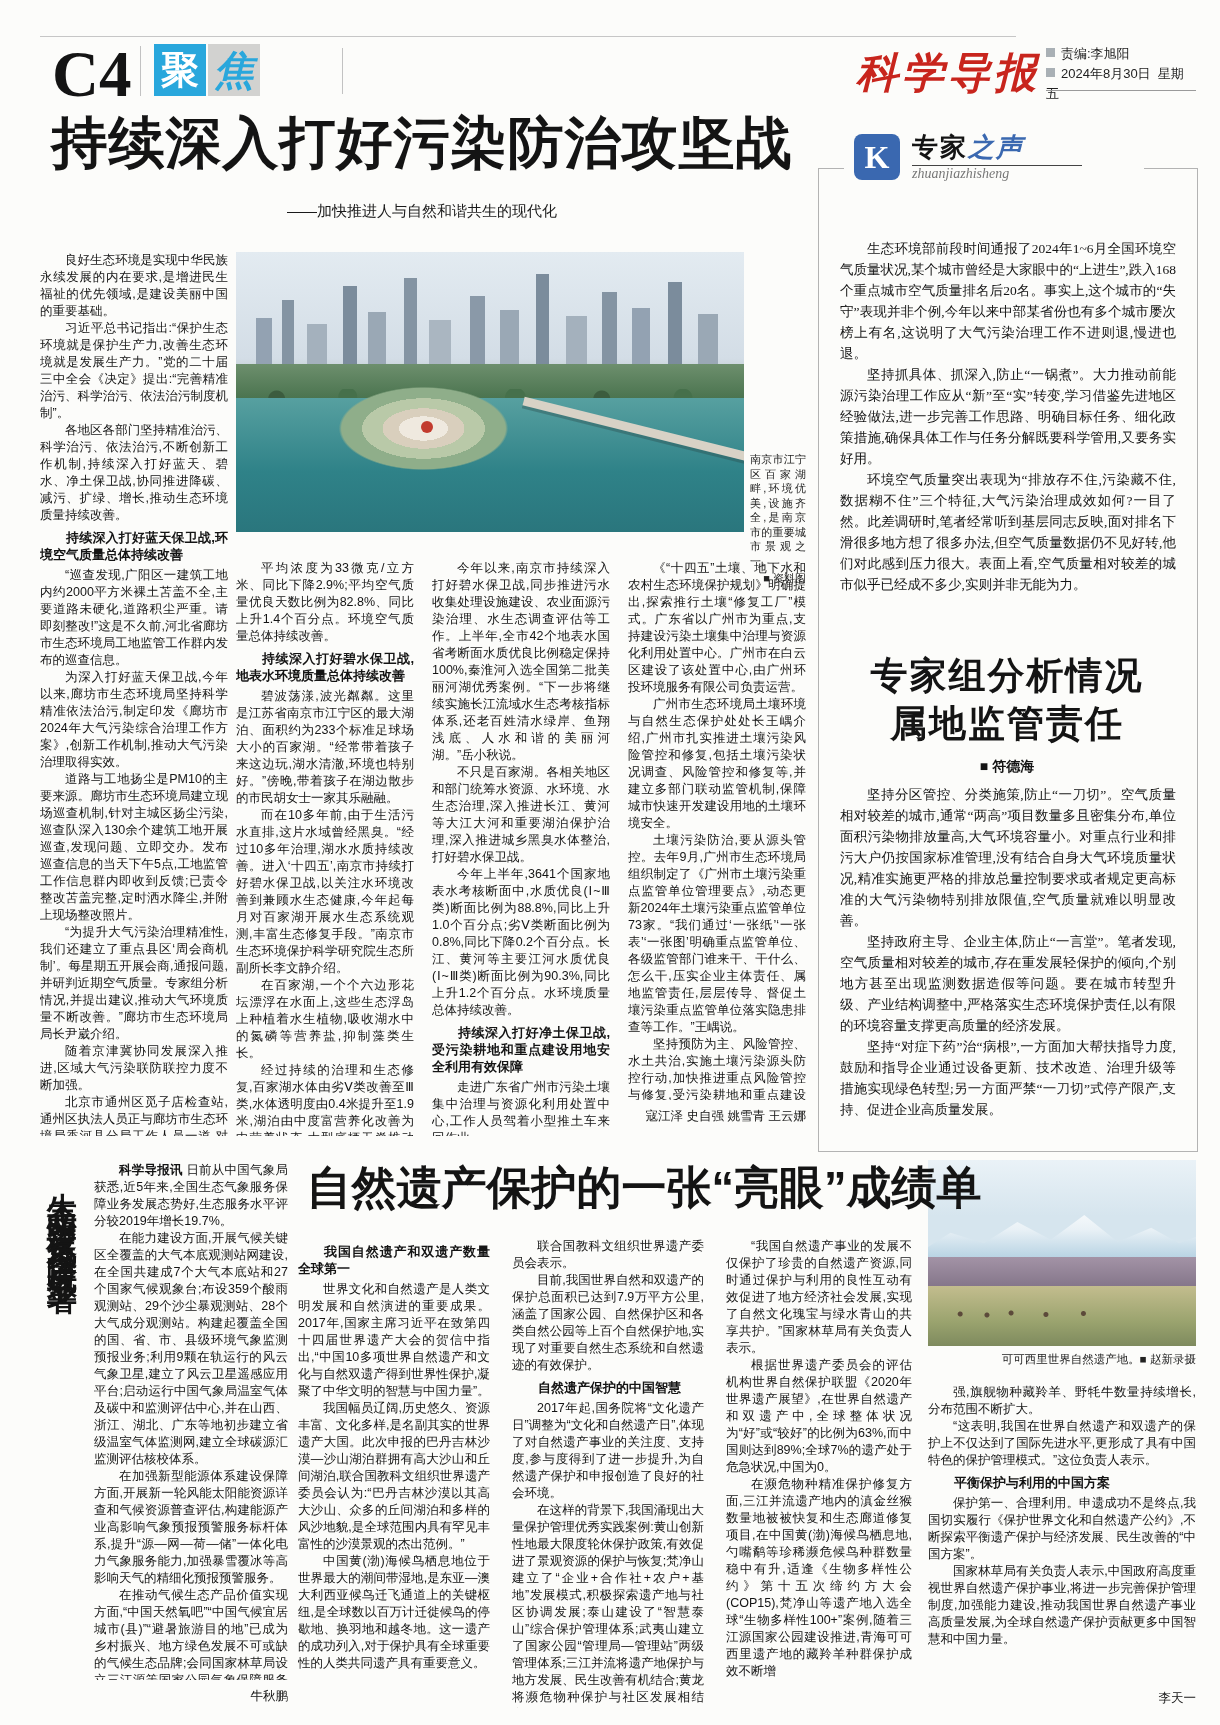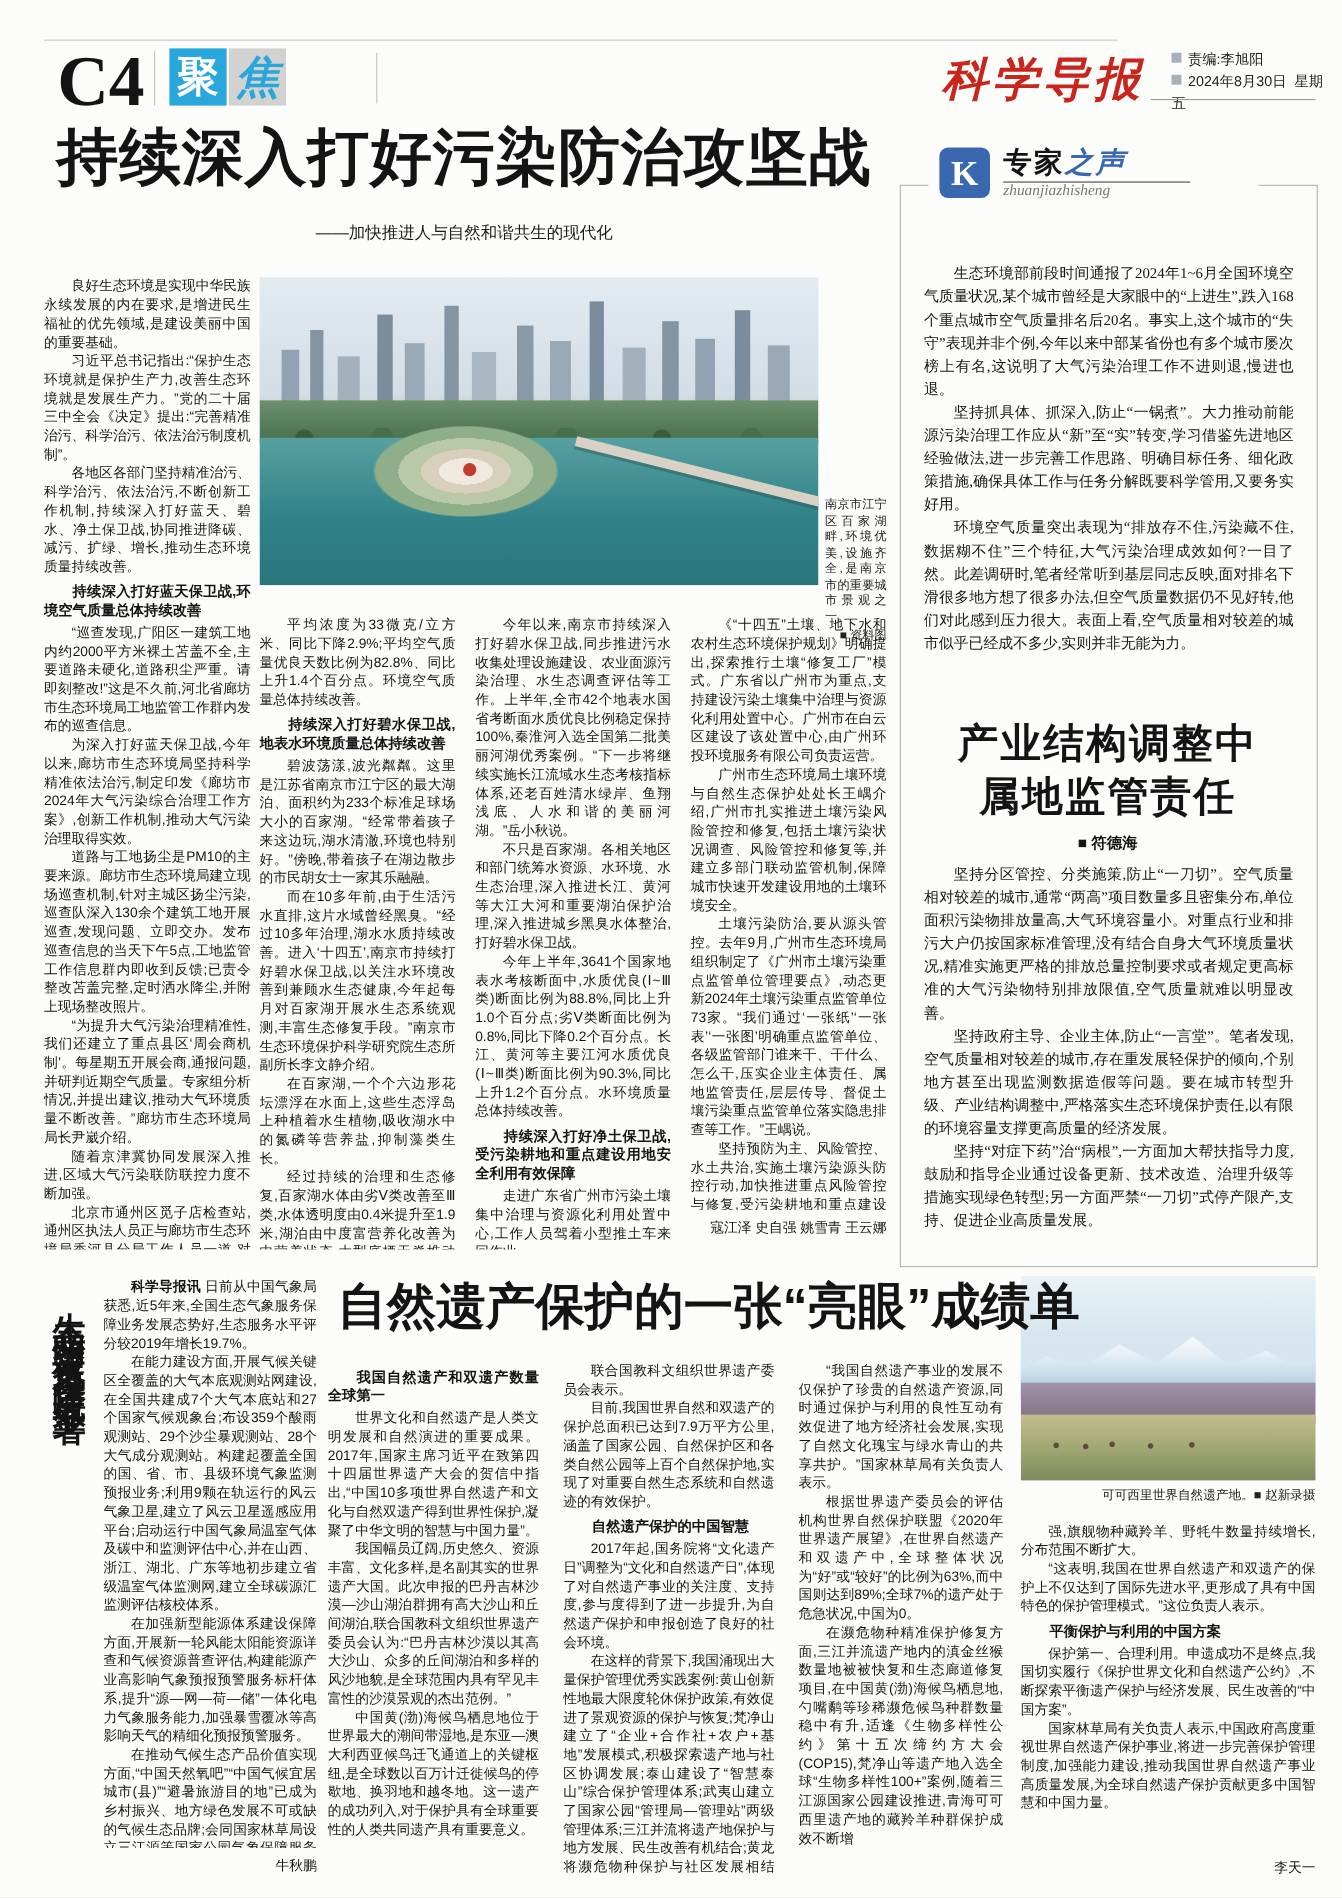--- a/index.html
+++ b/index.html
@@ -10,21 +10,21 @@
   .vline{position:absolute;width:1px;background:#c2c2c2;}
 
   
   .pageno{font-family:Liberation Serif, serif;font-size:65px;font-weight:bold;line-height:1;}
   .focus-sq{width:52px;height:52px;display:flex;align-items:center;justify-content:center;}
   .focus-sq.blue{background:#29a7dc;color:#fff;font-size:38px;font-weight:900;}
   .focus-sq.gray{background:#d2d2d0;color:#29a7dc;font-size:40px;font-weight:900;
                  font-family:"Liberation Serif","DejaVu Serif",serif;font-style:italic;}
   .masthead{font-family:"Liberation Serif","DejaVu Serif",serif;font-style:italic;font-weight:bold;
             color:#c8251d;font-size:42px;letter-spacing:4px;line-height:1;}
-  .edbox{font-size:13px;line-height:20px;color:#222;margin-left:19px;}
+  .edbox{font-size:13px;line-height:20px;color:#222;}
   .sq{display:inline-block;width:9px;height:9px;background:#a9b0b5;margin-right:6px;vertical-align:1px;}
 
   
   .main-title{font-size:56px;font-weight:900;letter-spacing:1px;text-align:center;line-height:1.1;
               font-family:"Liberation Sans","DejaVu Sans",sans-serif;}
   .main-sub{font-size:15px;text-align:center;color:#1a1a1a;}
   .col{overflow:hidden;text-align:justify;font-size:12.5px;line-height:17px;}
   .col p{margin:0;text-indent:2em;}
   .col p.h{font-weight:900;font-size:13px;margin:5px 0 4px;}
   .lead-label{font-weight:900;}
@@ -195,21 +195,21 @@
       <div class="ehead-py">zhuanjiazhisheng</div>
     </div>
   </div>
   <div class="abs serifcol" style="left:840px;top:238px;width:336px;height:402px;overflow:hidden;text-align:justify;">
 
   <p><span>生态环境部前段时间通报了2024年1~6月全国环境空气质量状况,某个城市曾经是大家眼中的“上进生”,跌入168个重点城市空气质量排名后20名。事实上,这个城市的“失守”表现并非个例,今年以来中部某省份也有多个城市屡次榜上有名,这说明了大气污染治理工作不进则退,慢进也退。</span></p>
       <p><span>坚持抓具体、抓深入,防止“一锅煮”。大力推动前能源污染治理工作应从“新”至“实”转变,学习借鉴先进地区经验做法,进一步完善工作思路、明确目标任务、细化政策措施,确保具体工作与任务分解既要科学管用,又要务实好用。</span></p>
       <p><span>环境空气质量突出表现为“排放存不住,污染藏不住,数据糊不住”三个特征,大气污染治理成效如何?一目了然。此差调研时,笔者经常听到基层同志反映,面对排名下滑很多地方想了很多办法,但空气质量数据仍不见好转,他们对此感到压力很大。表面上看,空气质量相对较差的城市似乎已经成不多少,实则并非无能为力。</span></p>
     </div>
   <div class="abs expert-hl" style="left:824px;top:652px;width:366px;">
-    <div>产业结构调整中</div>
+    <div>专家组分析情况</div>
     <div>属地监管责任</div>
   </div>
   <div class="abs expert-by" style="left:824px;top:758px;width:366px;">■ 符德海</div>
   <div class="abs serifcol" style="left:840px;top:784px;width:336px;height:356px;overflow:hidden;text-align:justify;">
 
   <p><span>坚持分区管控、分类施策,防止“一刀切”。空气质量相对较差的城市,通常“两高”项目数量多且密集分布,单位面积污染物排放量高,大气环境容量小。对重点行业和排污大户仍按国家标准管理,没有结合自身大气环境质量状况,精准实施更严格的排放总量控制要求或者规定更高标准的大气污染物特别排放限值,空气质量就难以明显改善。</span></p>
       <p><span>坚持政府主导、企业主体,防止“一言堂”。笔者发现,空气质量相对较差的城市,存在重发展轻保护的倾向,个别地方甚至出现监测数据造假等问题。要在城市转型升级、产业结构调整中,严格落实生态环境保护责任,以有限的环境容量支撑更高质量的经济发展。</span></p>
       <p><span>坚持“对症下药”治“病根”,一方面加大帮扶指导力度,鼓励和指导企业通过设备更新、技术改造、治理升级等措施实现绿色转型;另一方面严禁“一刀切”式停产限产,支持、促进企业高质量发展。</span></p>
     </div>
 

